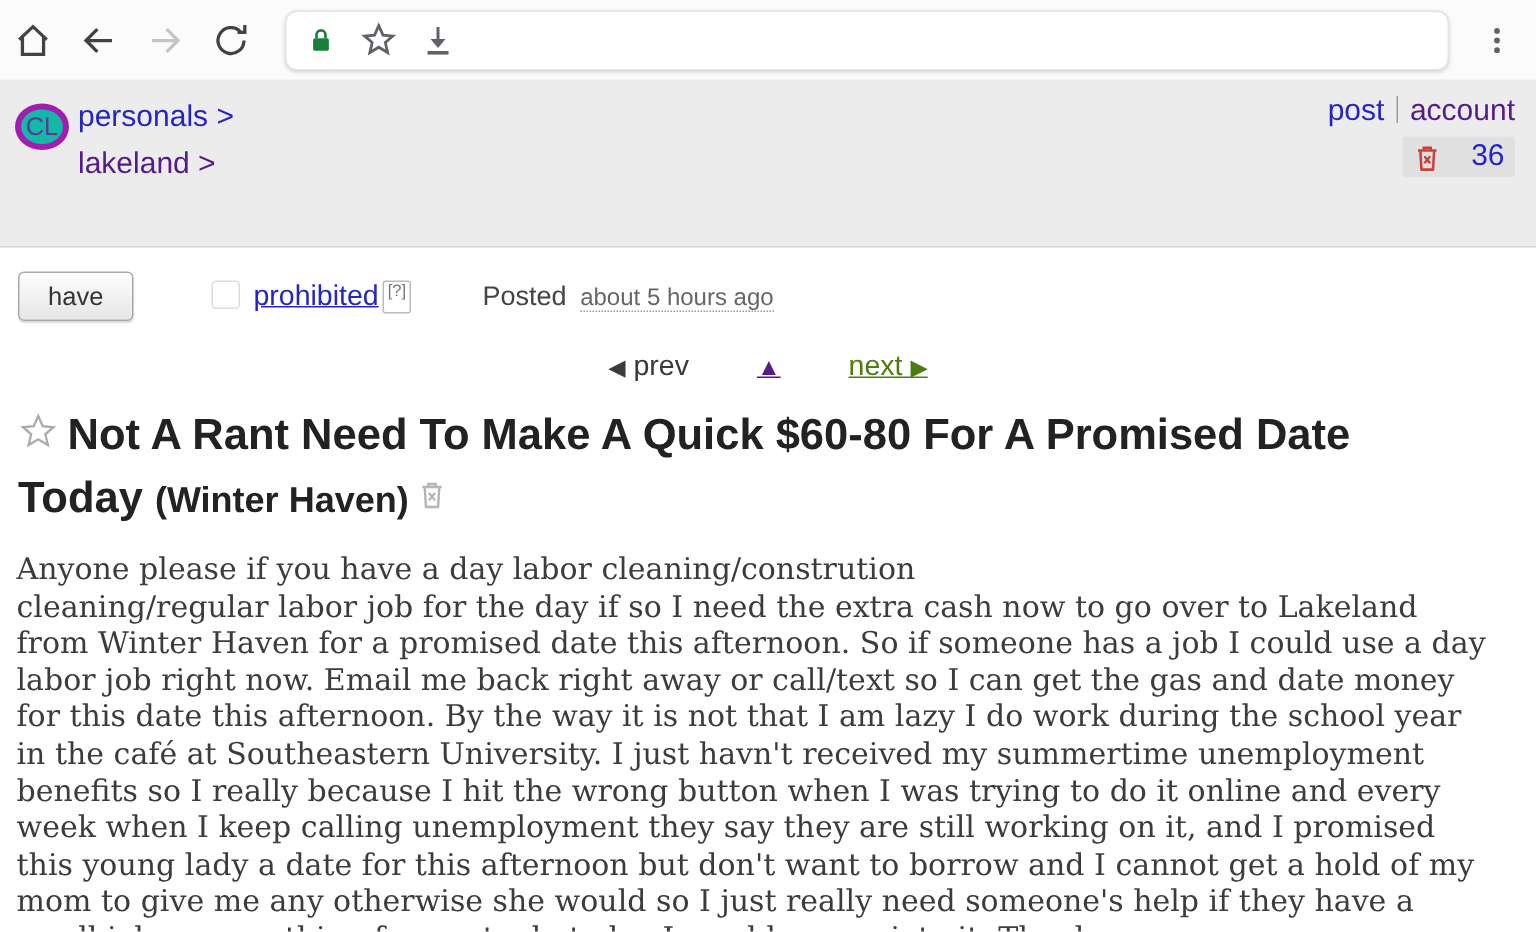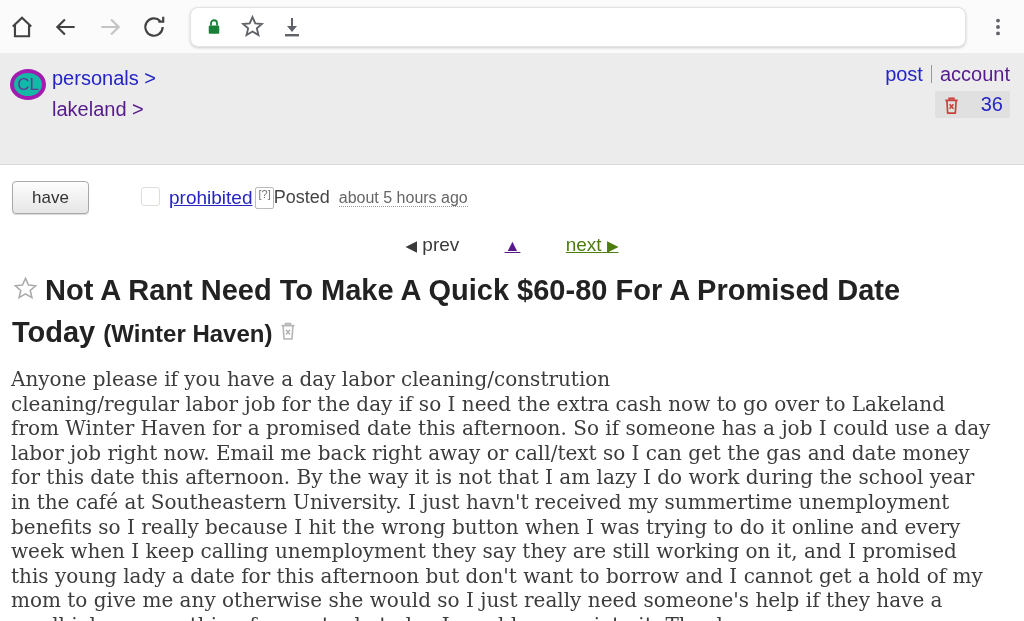--- a/index.html
+++ b/index.html
@@ -39,21 +39,21 @@
   
   .action-row { display:flex; align-items:center; padding:16px 12px 0 12px; }
   .reply-btn { font-family:"Liberation Sans",sans-serif; font-size:17px; color:#333;
                background:linear-gradient(#fdfdfd,#e6e6e6); border:1px solid #a9a9a9; border-radius:4px;
                width:77px; height:33px; box-shadow:0 1px 1px rgba(0,0,0,.15); }
   .prohibited-wrap { display:flex; margin-left:52px; }
   .checkbox { width:19px; height:19px; background:#fff; border:1px solid #e0dcd8; border-radius:3px; }
   .prohibited-link { font-size:19px; margin-left:9px; }
   .help-sup { font-size:11px; color:#777; border:1px solid #bbb; border-radius:2px; padding:0 2px;
               vertical-align:9px; margin-left:3px; text-decoration:none; }
-  .posted-wrap { font-size:18px; color:#444; }
+  .posted-wrap { margin-left:48px; font-size:18px; color:#444; }
   .posted-time { font-size:16px; color:#666; border-bottom:1px dotted #999; margin-left:4px; }
 
   
   .pager { text-align:center; margin-top:20px; font-size:19px; }
   .pager > * { margin:0 20px; }
   .prev-link { color:#3a3a3a; text-decoration:none; }
   .prev-link .arrow { font-size:15px; }
   .up-link { color:#551a8b; text-decoration:underline; font-size:16px; }
   .next-link { color:#4d7c0f; text-decoration:underline; }
   .next-link .arrow { font-size:15px; }

